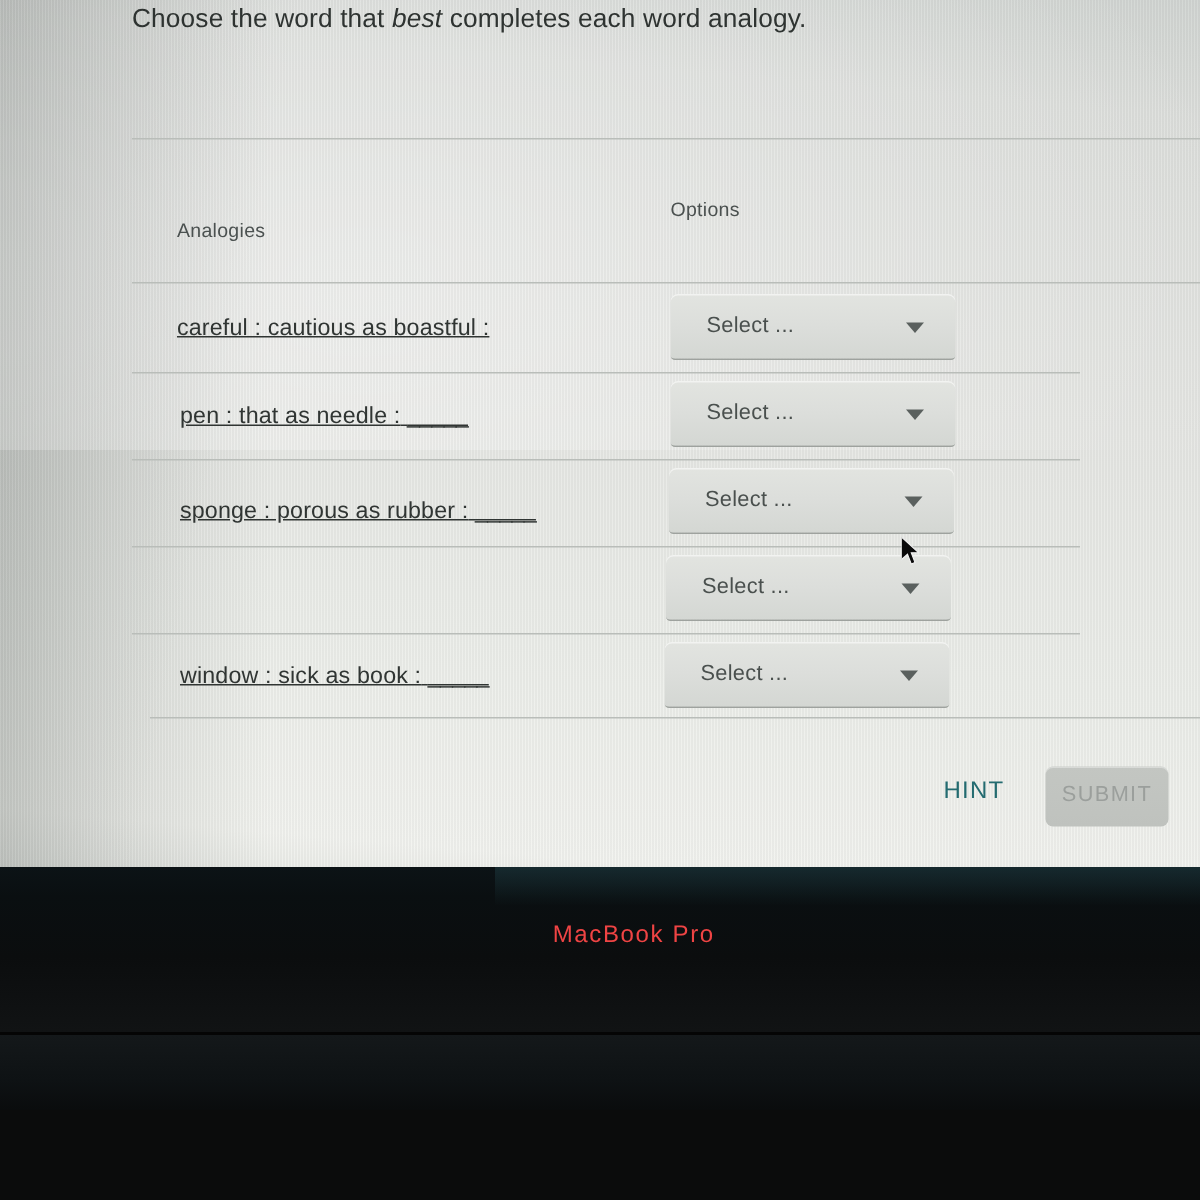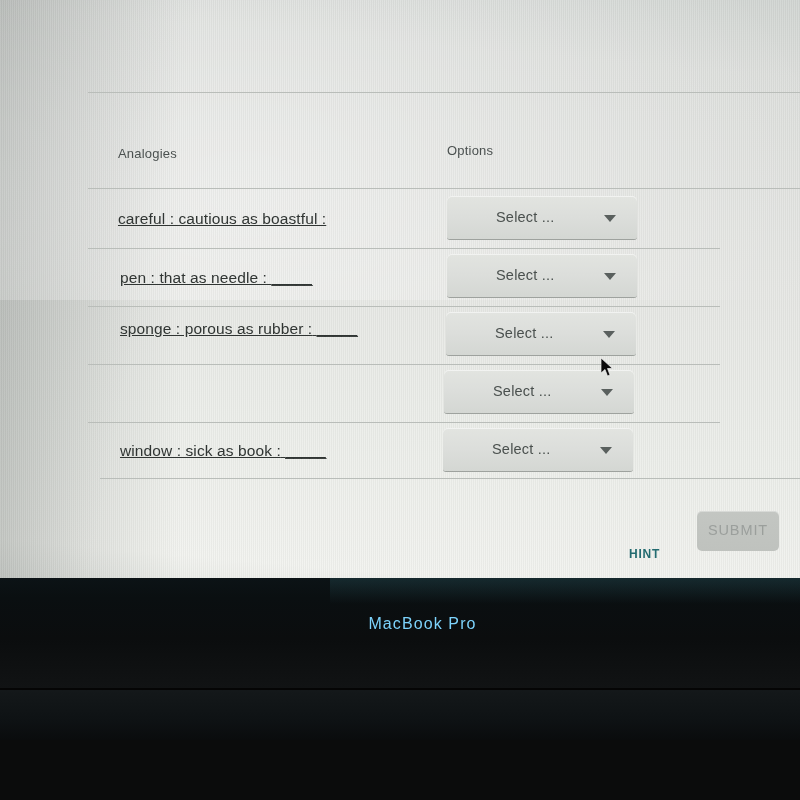--- a/index.html
+++ b/index.html
@@ -84,21 +84,21 @@
   }
   .rule.short { width: 632px; }
 
   .col-head {
     position: absolute;
     font-size: 13px;
     color: #4b5150;
     letter-spacing: 0.2px;
   }
   #head-analogies { left: 118px; top: 146px; }
-  #head-options   { left: 447px; top: 143px; }
+  #head-options   { left: 447px; top: 132px; }
 
   .row-label {
     position: absolute;
     font-size: 15.5px;
     color: #303533;
     white-space: nowrap;
     letter-spacing: 0.1px;
     text-decoration: underline;
   }
   .blank {
@@ -111,46 +111,45 @@
     position: absolute;
     width: 190px;
     height: 44px;
     border-radius: 5px 5px 3px 3px;
     background: linear-gradient(180deg, #e2e4e0 0%, #dcdedb 48%, #d4d7d3 100%);
     border-bottom: 1.6px solid #9ea29e;
     box-shadow: inset 0 1px 0 rgba(255,255,255,0.55);
   }
   .select .lbl {
     position: absolute;
-    left: 49px;
+    left: 24px;
     top: 13px;
     font-size: 14.5px;
     color: #4a504e;
     letter-spacing: 0.2px;
   }
   .caret {
     position: absolute;
     right: 21px;
     top: 19px;
     width: 0; height: 0;
     border-left: 6.5px solid transparent;
     border-right: 6.5px solid transparent;
     border-top: 7.5px solid #5a605e;
   }
 
   
   #hint-button {
     position: absolute;
     left: 629px;
     top: 519px;
-    font-size: 12px;
-    font-weight: bold;
+    font-size: 16px;
+    font-weight: normal;
     letter-spacing: 0.8px;
     color: #236b70;
-    margin-top: 28px;
   }
   #submit-button {
     position: absolute;
     left: 697px;
     top: 511px;
     width: 82px;
     height: 40px;
     border-radius: 5px;
     background: linear-gradient(180deg, #c3c6c2 0%, #bfc2be 100%);
     box-shadow: inset 0 1px 0 rgba(255,255,255,0.35);
@@ -188,21 +187,21 @@
     left: 330px; top: 578px; width: 470px; height: 26px;
     background: linear-gradient(180deg, rgba(30,60,66,0.55), rgba(10,16,18,0));
   }
   #macbook-label {
     position: absolute;
     left: 0; right: 0;
     top: 615px;
     text-align: center;
     font-size: 16px;
     letter-spacing: 1.1px;
-    color: #7dd3fc;
+    color: #ef4444;
     margin-left: 45px;
   }
 
   
   #touchbar {
     position: absolute;
     left: 0; top: 690px;
     width: 800px; height: 50px;
     background: linear-gradient(180deg, #14181a 0%, #0e1214 60%, #0a0c0d 100%);
   }
@@ -217,20 +216,21 @@
 </style>
 </head>
 <body>
 
 <div id="photo">
 
   <div id="screen">
 
     <div id="page">
 
+      <div class="prompt"><span>Choose the word that </span><i>best</i><span> completes each word analogy.</span></div>
 
       <div class="rule" style="top:92px;"></div>
 
       <div class="col-head" id="head-analogies">Analogies</div>
       <div class="col-head" id="head-options">Options</div>
 
       <div class="rule" style="top:188px;"></div>
 
       <div class="row-label" style="left:118px; top:210px;"><span>careful : cautious as boastful :</span> <span class="blank"></span></div>
       <div class="select" style="left:447px; top:196px;">
@@ -239,21 +239,21 @@
       </div>
       <div class="rule short" style="top:248px;"></div>
 
       <div class="row-label" style="left:120px; top:269px;"><span>pen : that as needle :</span> <span class="blank">_____</span></div>
       <div class="select" style="left:447px; top:254px;">
         <span class="lbl">Select ...</span>
         <span class="caret"></span>
       </div>
       <div class="rule short" style="top:306px;"></div>
 
-      <div class="row-label" style="left:120px; top:320px;"><span>sponge : porous as rubber :</span> <span class="blank">_____</span></div>
+      <div class="row-label" style="left:120px; top:332px;"><span>sponge : porous as rubber :</span> <span class="blank">_____</span></div>
       <div class="select" style="left:446px; top:312px;">
         <span class="lbl">Select ...</span>
         <span class="caret"></span>
       </div>
       <div class="rule short" style="top:364px;"></div>
 
       <div class="select" style="left:444px; top:370px;">
         <span class="lbl">Select ...</span>
         <span class="caret"></span>
       </div>

